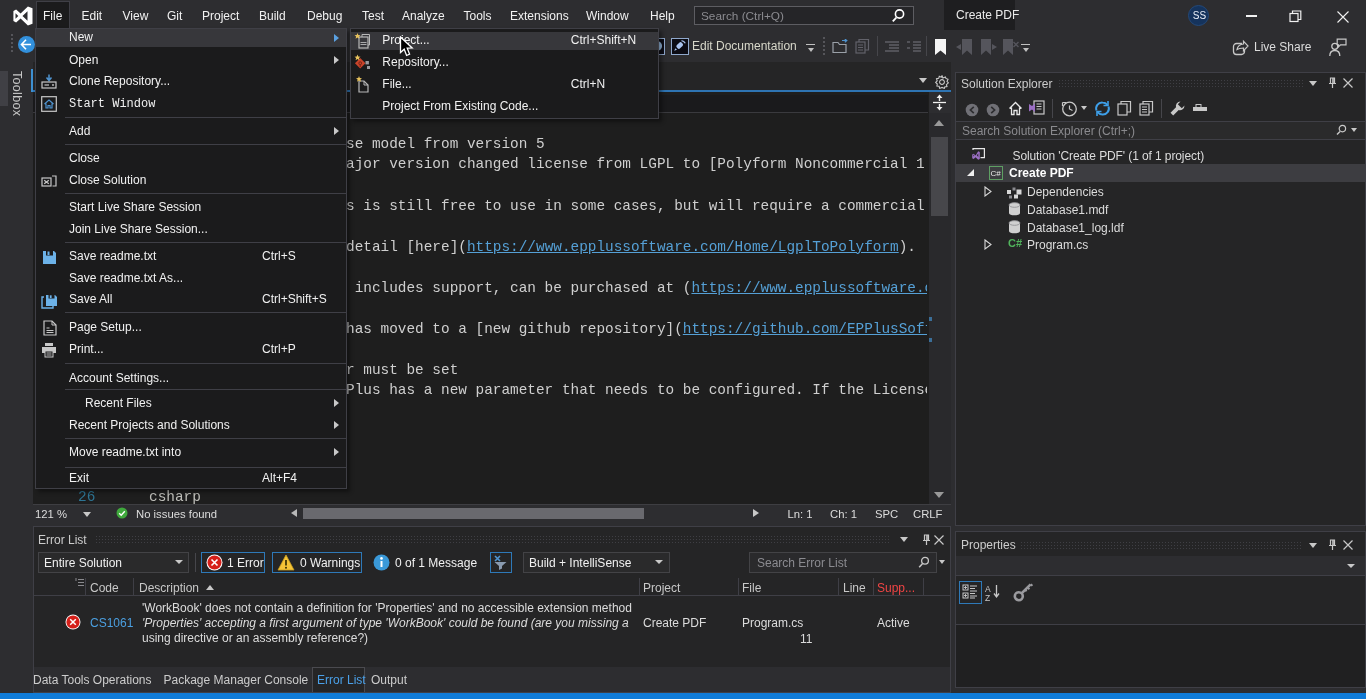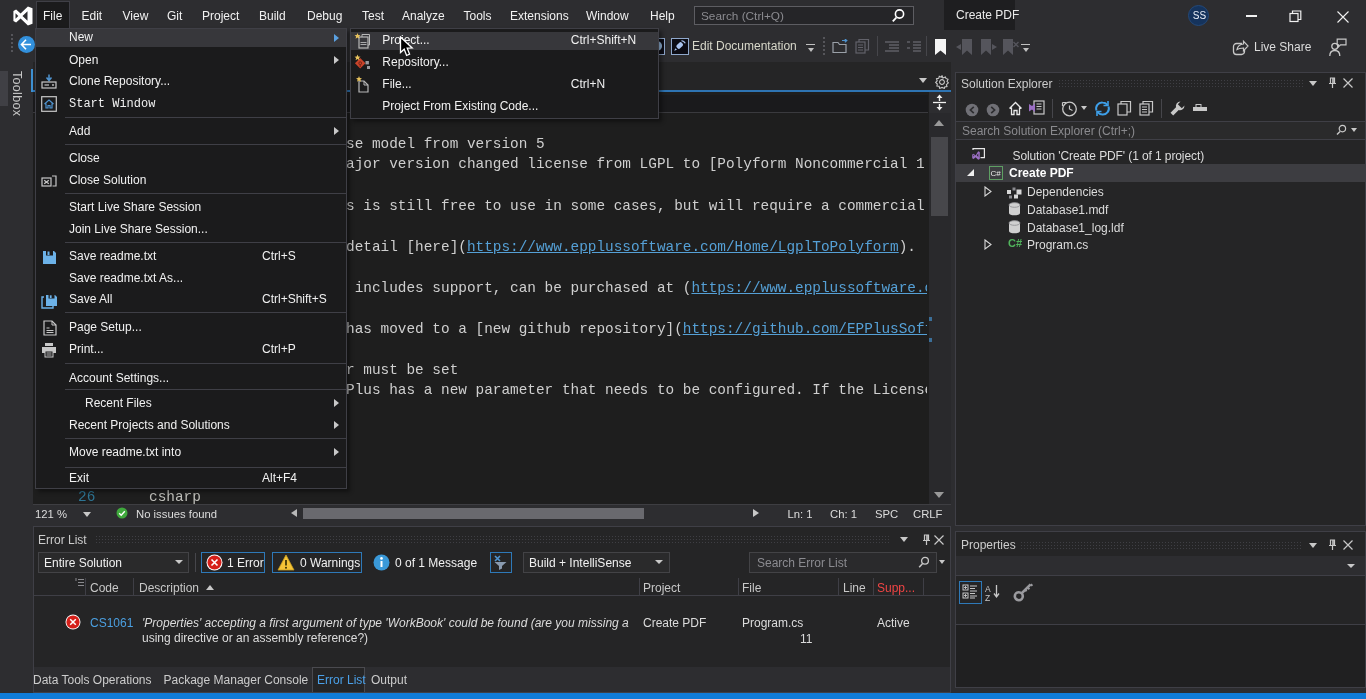--- a/index.html
+++ b/index.html
@@ -264,20 +264,21 @@
   <div class="abs sepv" style="left:838px;top:578px;height:17px;background:#3f3f46;"></div>
   <div class="abs sepv" style="left:873px;top:578px;height:17px;background:#3f3f46;"></div>
   <div class="abs sepv" style="left:923px;top:578px;height:17px;background:#3f3f46;"></div>
 
   <svg class="abs" style="left:65px;top:614px" width="16" height="16" viewBox="0 0 16 16">
     <circle cx="8" cy="8" r="7.5" fill="#ffffff"></circle>
     <circle cx="8" cy="8" r="6.6" fill="#d6201a"></circle>
     <path d="M5.2 5.2 L10.8 10.8 M10.8 5.2 L5.2 10.8" stroke="#ffffff" stroke-width="1.5"></path>
   </svg>
   <div class="abs t12" style="left:90px;top:616px;color:#4b9fe0;">CS1061</div>
+  <div class="abs t12" style="left:142px;top:601px;">'WorkBook' does not contain a definition for 'Properties' and no accessible extension method</div>
   <div class="abs t12" style="left:142px;top:616px;font-style:italic;">'Properties' accepting a first argument of type 'WorkBook' could be found (are you missing a</div>
   <div class="abs t12" style="left:142px;top:631px;">using directive or an assembly reference?)</div>
   <div class="abs t12" style="left:643px;top:616px;">Create PDF</div>
   <div class="abs t12" style="left:742px;top:616px;">Program.cs</div>
   <div class="abs t12" style="left:800px;top:616px;margin-top:16px;">11</div>
   <div class="abs t12" style="left:877px;top:616px;">Active</div>
 
   <div class="abs" style="left:34px;top:667px;width:915.5px;height:25px;background:#2d2d30;"></div>
   <div class="abs t12" style="left:33px;top:673px;color:#cccccc;">Data Tools Operations</div>
   <div class="abs t12" style="left:163.5px;top:673px;color:#cccccc;">Package Manager Console</div>

